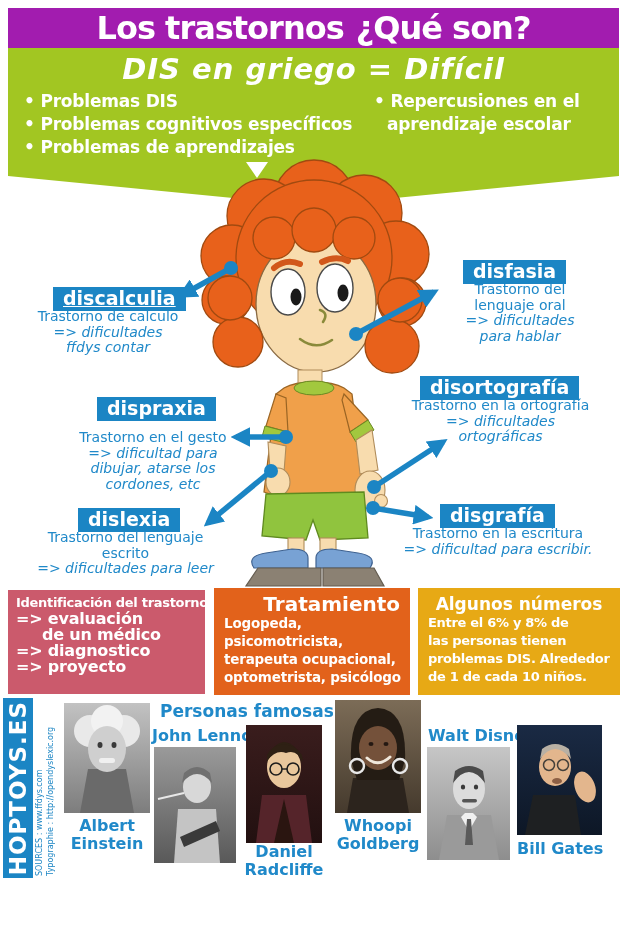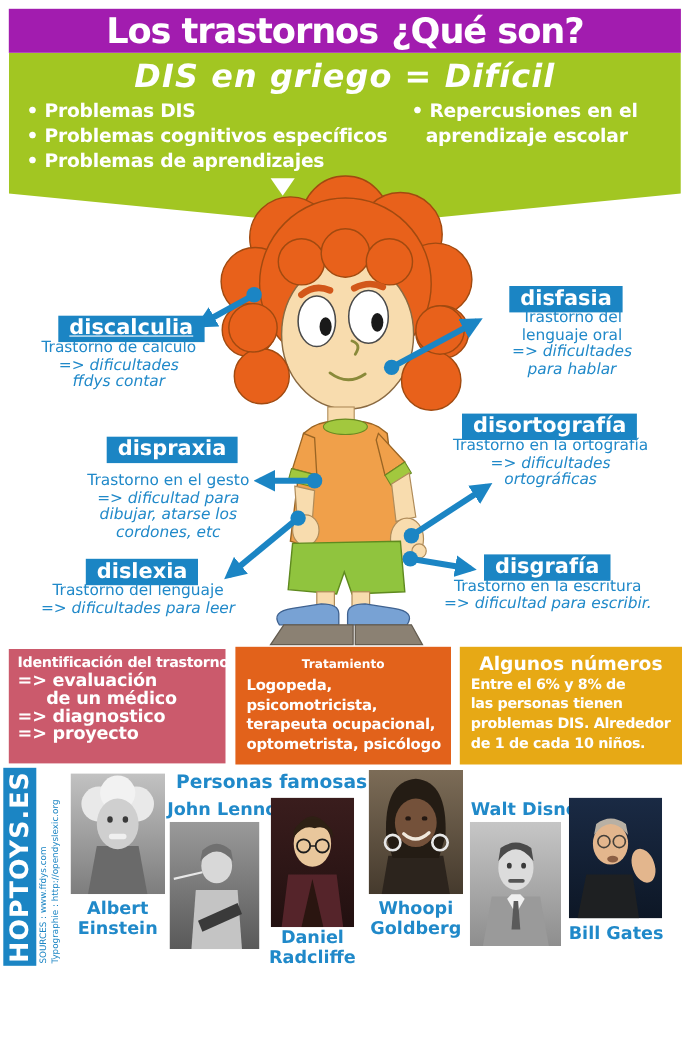--- a/index.html
+++ b/index.html
@@ -55,21 +55,21 @@
 
   
   .info-box { position:absolute; top:588px; height:107px; color:#fff; z-index:3; padding:6px 10px; }
   .info-box .bx-title { font-weight:bold; white-space:nowrap; }
   .info-box .bx-line { font-weight:bold; white-space:nowrap; }
   #box-identificacion { left:8px; top:590px; width:197px; height:104px; background:#cb5a6c; padding:5px 8px; }
   #box-identificacion .bx-title { font-size:13px; letter-spacing:-0.3px; line-height:16px; }
   #box-identificacion .bx-line { font-size:16px; line-height:16px; letter-spacing:-0.2px; }
   #box-identificacion .indent { padding-left:26px; }
   #box-tratamiento { left:214px; width:196px; background:#e2621b; }
-  #box-tratamiento .bx-title { font-size:11px; text-align:center; line-height:20px; }
+  #box-tratamiento .bx-title { font-size:20px; text-align:right; line-height:20px; }
   #box-tratamiento .bx-line { font-size:13.5px; line-height:18px; letter-spacing:-0.2px; }
   #box-numeros { left:418px; width:202px; background:#e7a915; }
   #box-numeros .bx-title { font-size:17px; text-align:center; line-height:20px; }
   #box-numeros .bx-line { font-size:13px; line-height:18px; letter-spacing:-0.3px; }
 
   
   .brand-bar { position:absolute; left:3px; top:698px; width:30px; height:180px; background:#1b85c4;
                display:flex; align-items:center; justify-content:center; z-index:2; }
   .brand-bar span { writing-mode:vertical-rl; transform:rotate(180deg); color:#fff; font-weight:bold;
                font-size:23px; letter-spacing:1px; white-space:nowrap; }
@@ -242,20 +242,21 @@
   <div id="lbl-disortografia" class="dlabel">disortografía</div>
   <div id="desc-disortografia" class="ddesc">
     <div>Trastorno en la ortografía</div>
     <div class="it">=&gt; dificultades</div>
     <div class="it">ortográficas</div>
   </div>
 
   <div id="lbl-dislexia" class="dlabel">dislexia</div>
   <div id="desc-dislexia" class="ddesc">
     <div>Trastorno del lenguaje</div>
+    <div>escrito</div>
     <div class="it">=&gt; dificultades para leer</div>
   </div>
 
   <div id="lbl-disgrafia" class="dlabel">disgrafía</div>
   <div id="desc-disgrafia" class="ddesc">
     <div>Trastorno en la escritura</div>
     <div class="it">=&gt; dificultad para escribir.</div>
   </div>
 
   <div id="box-identificacion" class="info-box">

